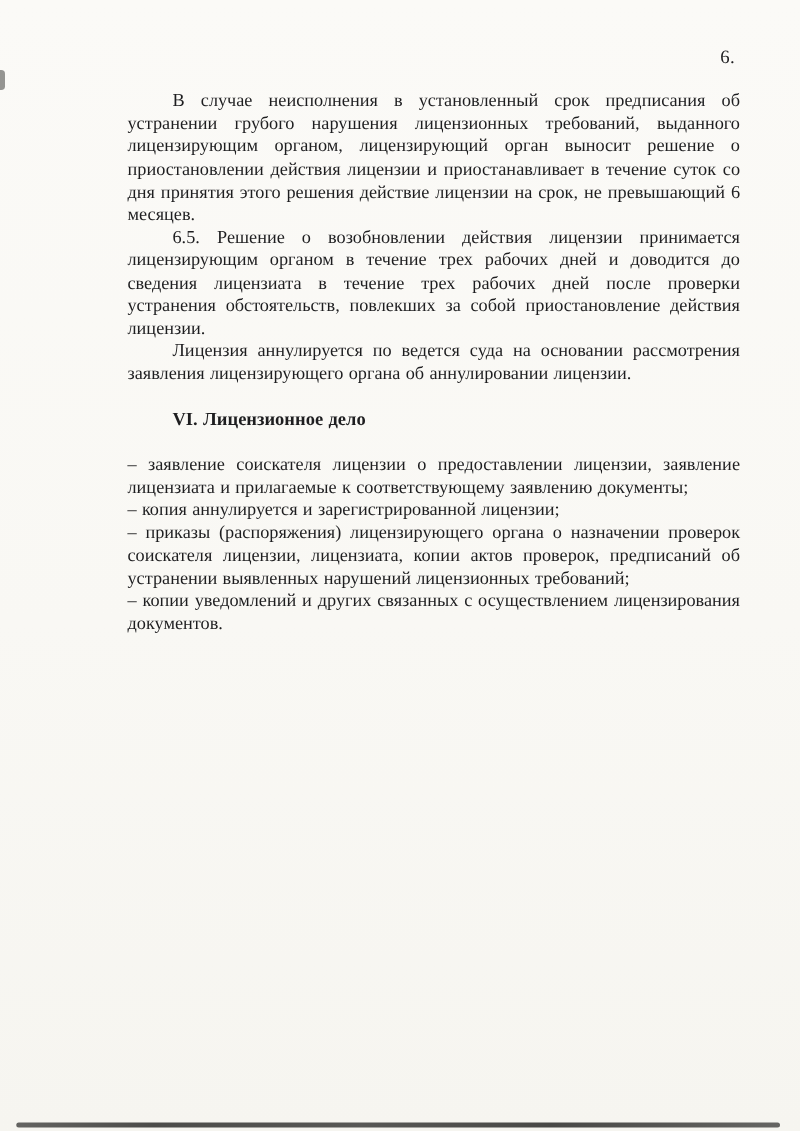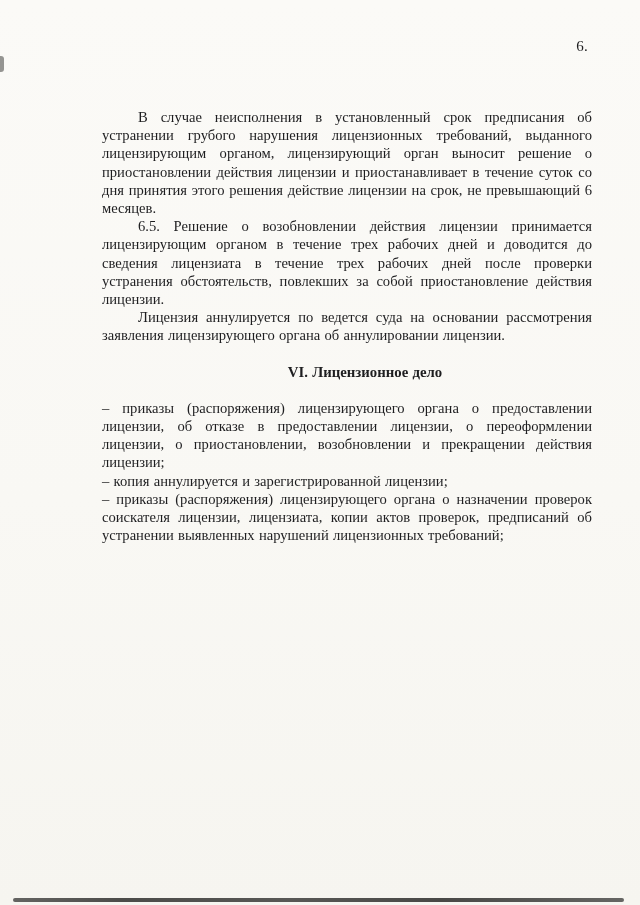--- a/index.html
+++ b/index.html
@@ -29,34 +29,33 @@
   }
   .text-block {
     position: absolute;
     top: 72px;
     left: 102px;
     width: 490px;
     font-size: 14.6px;
     line-height: 18.2px;
     text-align: justify;
     word-spacing: 0.6px;
-    margin-top: 36px;
   }
   .para {
     margin: 0;
     padding: 0;
   }
   .para.indent {
     text-indent: 36px;
   }
   .heading {
     font-size: 14.8px;
     font-weight: bold;
     margin: 18px 0 18px 36px;
-    text-align: center;
+    text-align: left;
   }
   .list-item {
     text-indent: 0;
   }
   
   .scan-artifact-bottom {
     position: absolute;
     left: 13px;
     right: 16px;
     bottom: 3px;
@@ -88,26 +87,27 @@
     <p class="para indent">В случае неисполнения в установленный срок предписания об устранении грубого нарушения лицензионных требований, выданного лицензирующим органом, лицензирующий орган выносит решение о приостановлении действия лицензии и приостанавливает в течение суток со дня принятия этого решения действие лицензии на срок, не превышающий 6 месяцев.</p>
 
     <p class="para indent">6.5. Решение о возобновлении действия лицензии принимается лицензирующим органом в течение трех рабочих дней и доводится до сведения лицензиата в течение трех рабочих дней после проверки устранения обстоятельств, повлекших за собой приостановление действия лицензии.</p>
 
 
     <p class="para indent">Лицензия аннулируется по ведется суда на основании рассмотрения заявления лицензирующего органа об аннулировании лицензии.</p>
 
     <h2 class="heading">VI. Лицензионное дело</h2>
 
 
+    <p class="para list-item">– заявление соискателя лицензии о предоставлении лицензии, заявление лицензиата и прилагаемые к соответствующему заявлению документы;</p>
 
-    <p class="para list-item">– приказы (распоряжения) лицензирующего органа о предоставлении лицензии, об отказе в предоставлении лицензии, о переоформлении лицензии, о приостановлении, возобновлении и прекращении действия лицензии;</p>
 
     <p class="para list-item">– копия аннулируется и зарегистрированной лицензии;</p>
 
     <p class="para list-item">– приказы (распоряжения) лицензирующего органа о назначении проверок соискателя лицензии, лицензиата, копии актов проверок, предписаний об устранении выявленных нарушений лицензионных требований;</p>
 
+    <p class="para list-item">– копии уведомлений и других связанных с осуществлением лицензирования документов.</p>
 
   </div>
 
   <div class="scan-artifact-left"></div>
   <div class="scan-artifact-bottom"></div>
 
 </div>
 
 </body></html>

